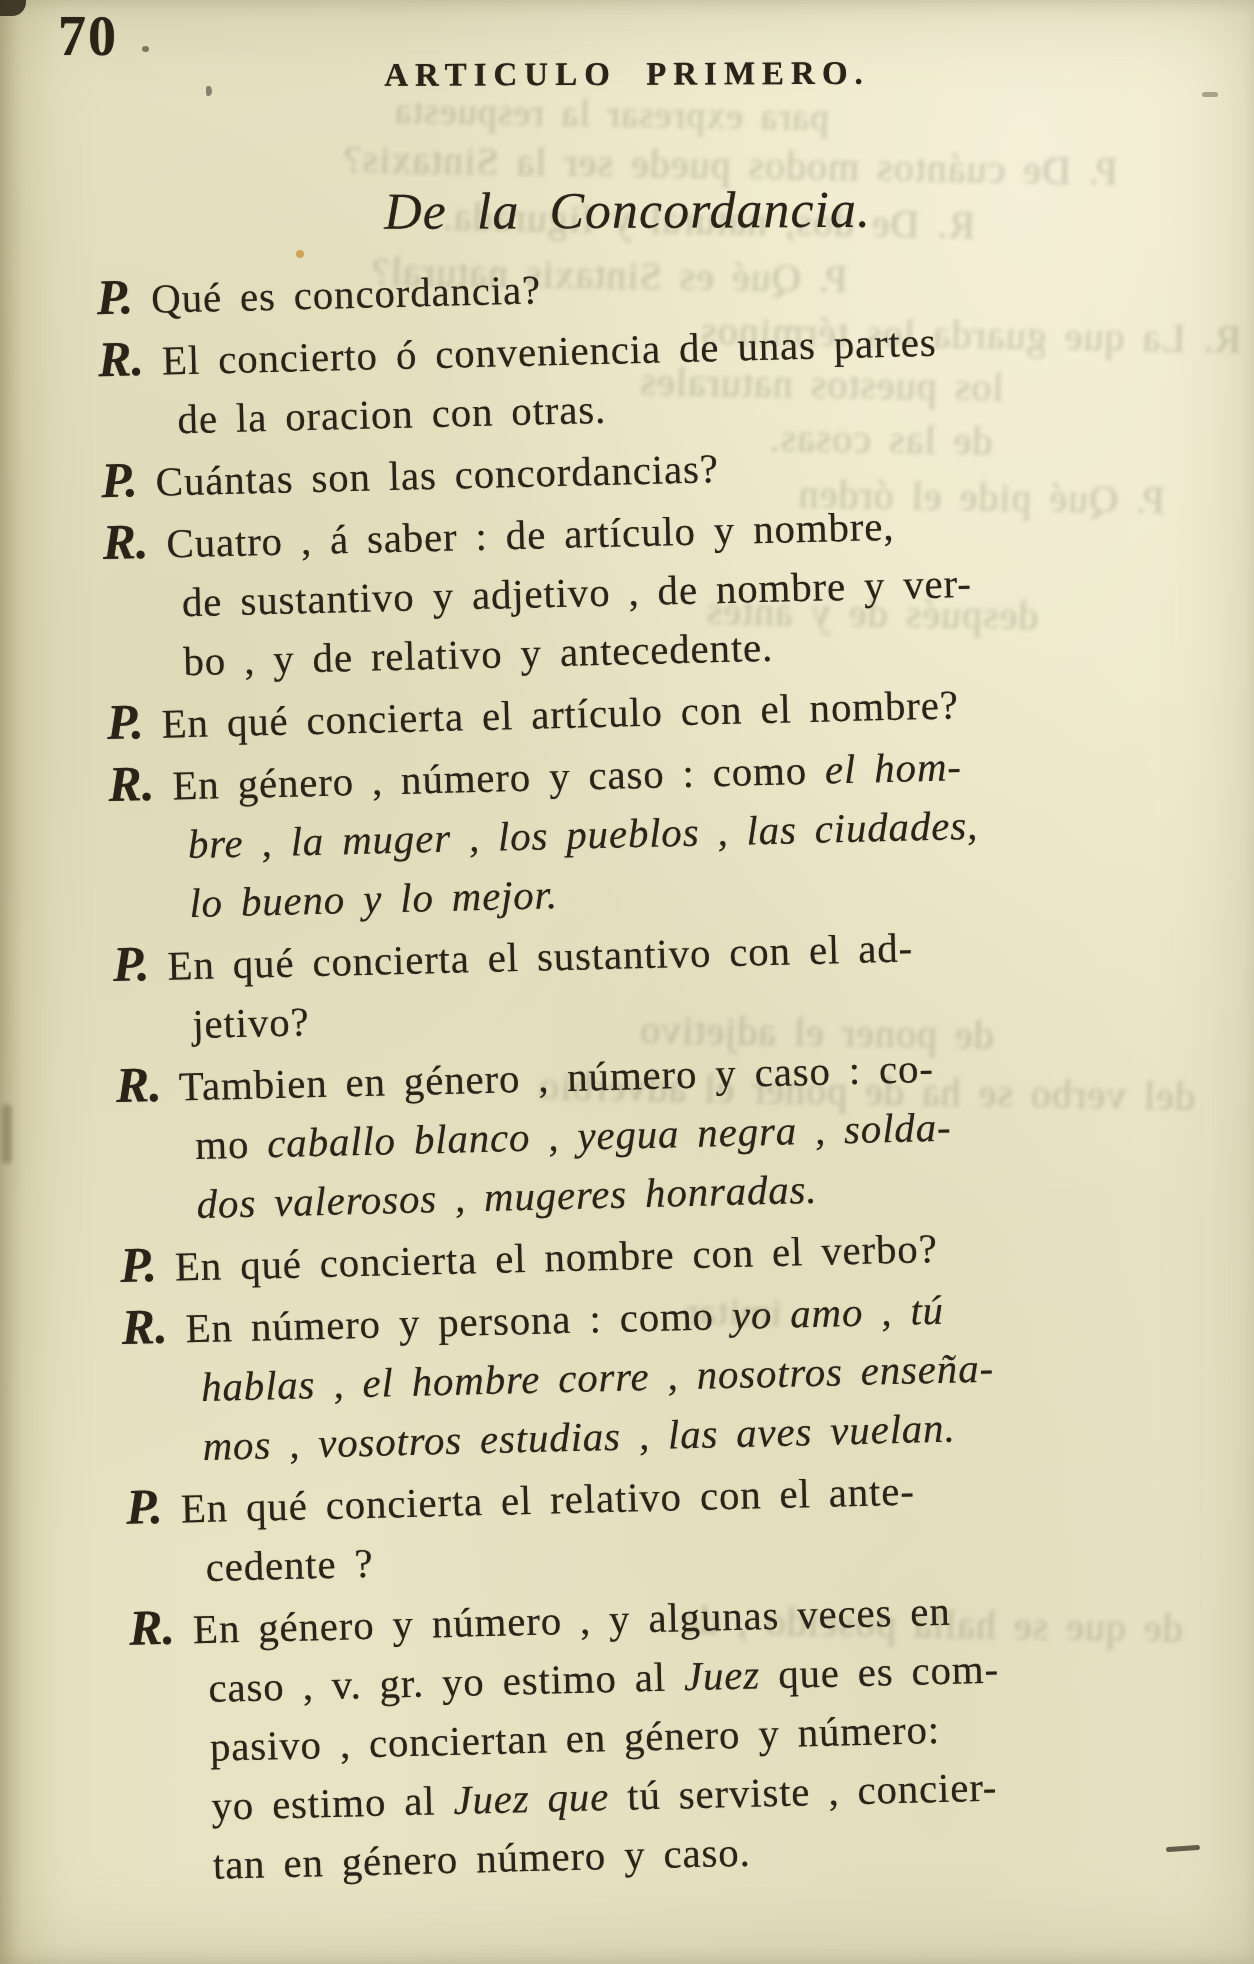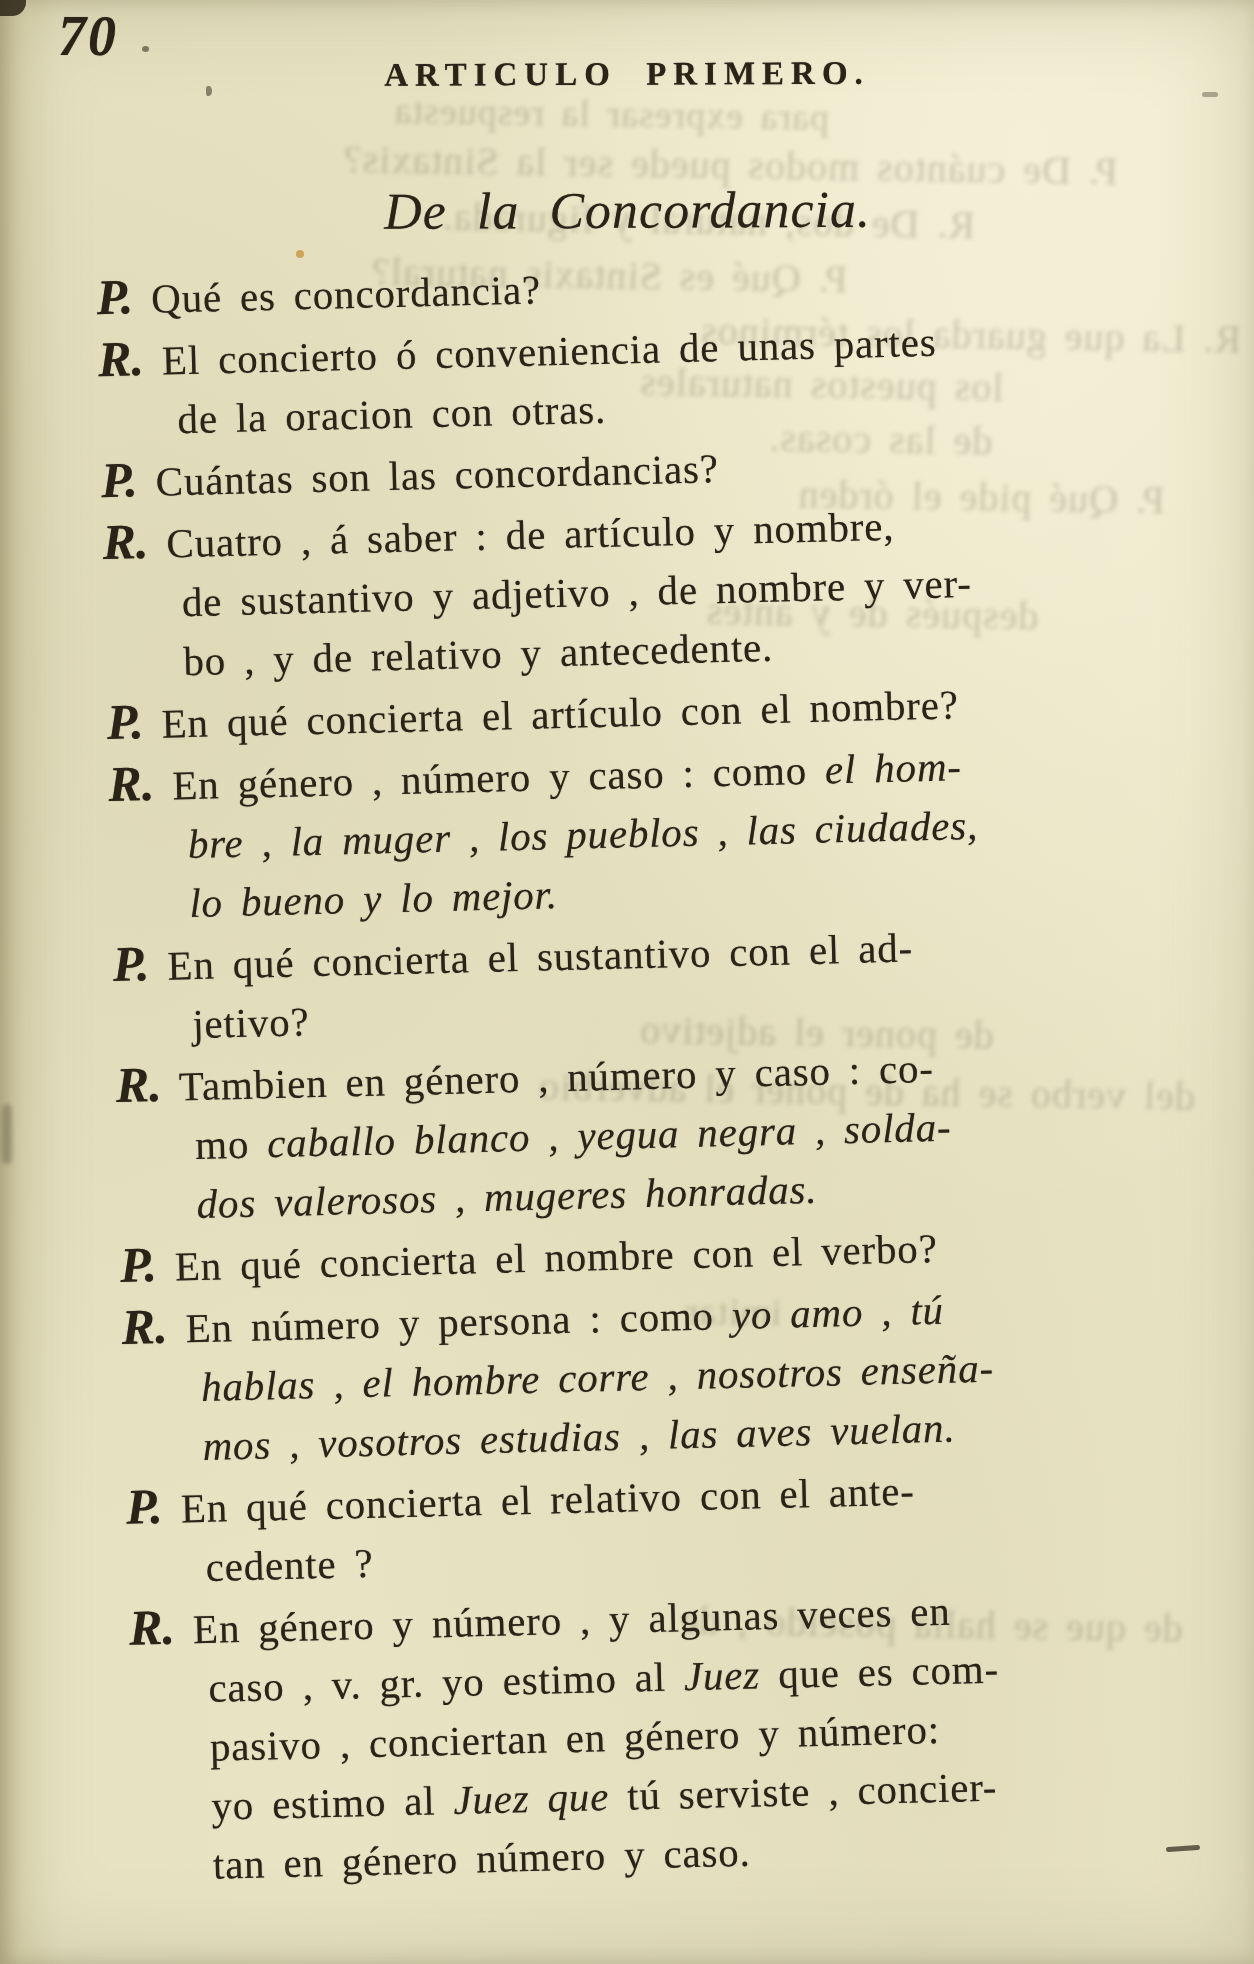--- a/index.html
+++ b/index.html
@@ -36,21 +36,20 @@
     opacity: 0.55;
     font-size: 40px;
     white-space: nowrap;
     letter-spacing: 1px;
     word-spacing: 6px;
   }
   .pageno {
     position: absolute;
     top: 4px; left: 58px;
     font-size: 56px;
-    font-style: italic;
     font-weight: 700;
     letter-spacing: 2px;
     text-shadow: 0 0 1px rgba(42,35,24,0.55);
   }
   .content {
     position: absolute;
     top: 0; left: 0; width: 1254px;
     transform: rotate(-0.25deg);
     transform-origin: 120px 80px;
   }

